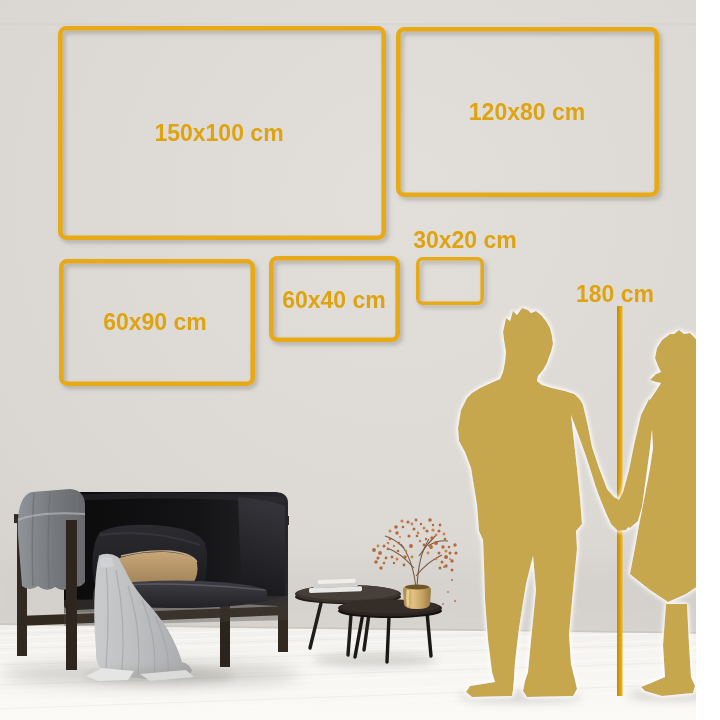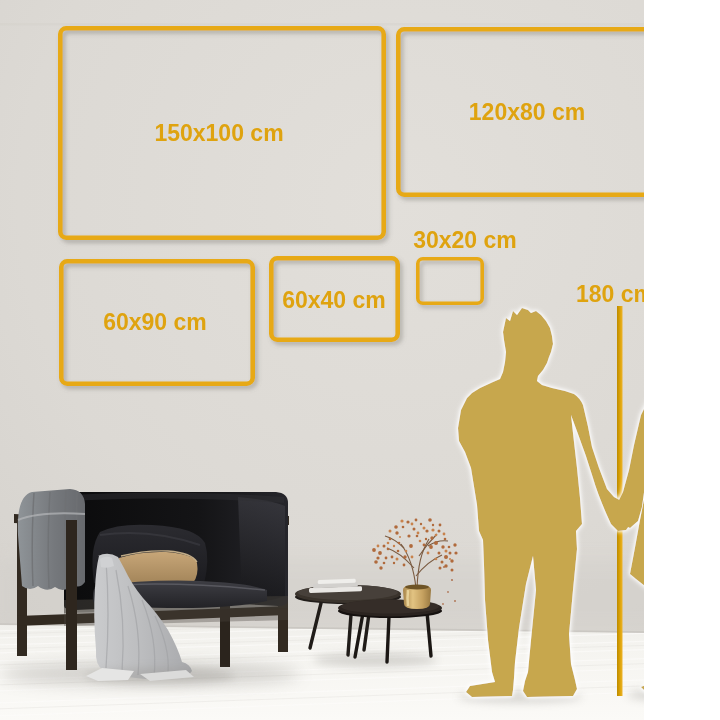--- a/index.html
+++ b/index.html
@@ -1,16 +1,16 @@
 <!DOCTYPE html>
 <html><head>
 <meta charset="utf-8">
 <style>
   html,body{margin:0;padding:0;}
-  #stage{position:relative;width:644px;height:720px;overflow:hidden;
+  #stage{position:relative;width:696px;height:720px;overflow:hidden;
     font-family:"Liberation Sans",sans-serif;}
 </style>
 </head>
 <body>
 <div id="stage">
 <svg width="720" height="720" viewBox="0 0 720 720">
 <defs>
   <radialGradient id="wall" cx="55%" cy="28%" r="95%">
     <stop offset="0%" stop-color="#E2DFDA"></stop>
     <stop offset="55%" stop-color="#DCD9D4"></stop>

